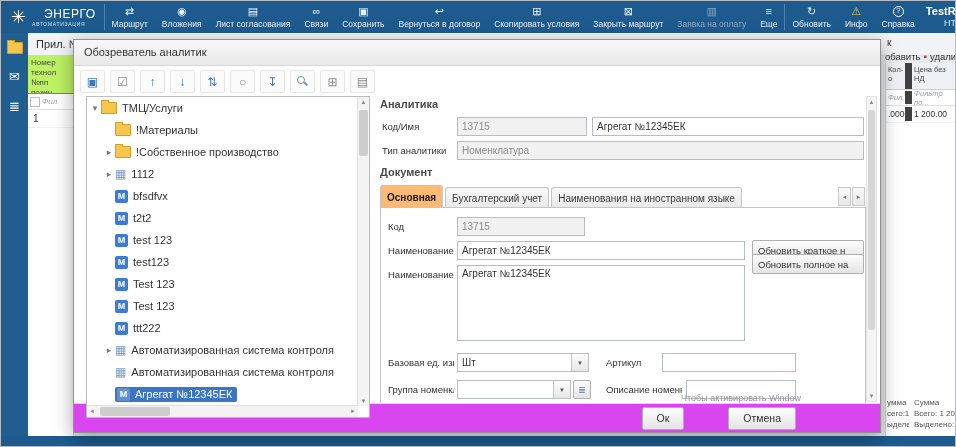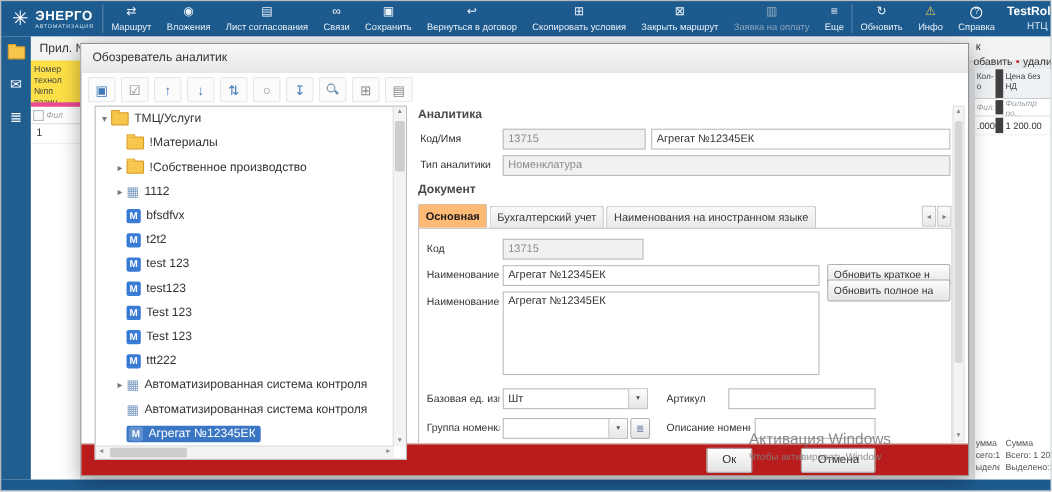--- a/index.html
+++ b/index.html
@@ -5,21 +5,21 @@
   html,body{margin:0;padding:0;background:#fff;}
   .stage{position:relative;width:956px;height:447px;background:#e7e9ea;overflow:hidden;
          font-family:"Liberation Sans",sans-serif;border:1px solid #b7bbbf;box-sizing:border-box;}
 
   
   .topbar{position:absolute;left:0;top:0;width:956px;height:32px;background:#1d5b8f;
           display:flex;align-items:center;color:#fff;z-index:5;}
   .logo{display:flex;align-items:center;gap:6px;padding:0 8px 0 10px;border-right:1px solid rgba(255,255,255,.25);height:26px;}
   .logo-star{font-size:18px;line-height:18px;color:#fff;}
   .logo-txt{display:flex;flex-direction:column;line-height:1;}
-  .logo-l1{font-size:12px;font-weight:bold;letter-spacing:.5px;}
+  .logo-l1{font-size:12px;font-weight:normal;letter-spacing:.5px;margin-left:12px;}
   .logo-l2{font-size:5px;letter-spacing:.7px;color:#cfe0ee;margin-top:2px;}
   .tb-item{display:flex;flex-direction:column;align-items:center;justify-content:center;margin:0 7px;cursor:pointer;}
   .tb-ico{font-size:11px;line-height:12px;height:12px;color:#eaf1f8;}
   .tb-lbl{font-size:8.5px;margin-top:2px;white-space:nowrap;color:#eaf1f8;}
   .tb-item.disabled .tb-ico,.tb-item.disabled .tb-lbl{color:#8fa9bf;}
   .tb-right{margin-left:auto;display:flex;align-items:center;border-left:1px solid rgba(255,255,255,.25);height:26px;}
   .warn{color:#f3c64b;}
   .help-circle{border:1px solid #fff;border-radius:50%;width:11px;height:11px;font-size:8px;
                display:flex;align-items:center;justify-content:center;box-sizing:border-box;}
   .user{display:flex;flex-direction:column;align-items:flex-end;padding:0 10px 0 4px;line-height:1.2;}
@@ -37,21 +37,21 @@
 
   
   .pagehead{position:absolute;left:27px;top:32px;right:0;height:22px;background:#f2f3f4;border-bottom:1px solid #d8dade;z-index:1;}
   .page-tab{font-size:11px;color:#333;line-height:22px;padding-left:8px;display:inline-block;cursor:pointer;}
   .corner-frag{position:absolute;left:859px;top:4px;font-size:10px;color:#333;}
   .actionrow{position:absolute;left:884px;top:50px;width:72px;display:flex;align-items:center;gap:3px;
              font-size:9.5px;color:#333;z-index:2;}
   .del-marker{color:#c23434;font-size:10px;}
 
   .lt{position:absolute;left:27px;top:54px;width:45px;bottom:10px;background:#fff;border-right:1px solid #ccd1d6;z-index:1;}
-  .lt-head{background:#fde047;border-bottom:4px solid #ec4899;font-size:8px;color:#444;padding:3px 3px;line-height:10px;height:32px;overflow:hidden;}
+  .lt-head{background:#bef264;border-bottom:1px solid #ec4899;font-size:8px;color:#444;padding:3px 3px;line-height:10px;height:32px;overflow:hidden;}
   .lt-filter{height:15px;border-bottom:1px solid #dde1e5;display:flex;align-items:center;gap:2px;padding:0 2px;}
   .lt-box{width:8px;height:8px;border:1px solid #b9bec4;background:#fafafa;flex:0 0 auto;}
   .lt-ftxt{font-size:8px;color:#9a9fa5;font-style:italic;overflow:hidden;white-space:nowrap;text-align:center;}
   .lt-row{font-size:10px;color:#333;padding:3px 5px;border-bottom:1px solid #eef0f2;}
 
   .rt{position:absolute;left:884px;top:62px;width:72px;bottom:10px;background:#fff;border-left:1px solid #ccd1d6;z-index:1;}
   .rt-head{display:flex;background:#eef1f4;border-bottom:1px solid #ccd1d6;height:26px;font-size:7.5px;color:#444;line-height:9px;}
   .rt-c1{width:26px;border-right:7px solid #404040;padding:2px 2px;overflow:hidden;box-sizing:border-box;}
   .rt-c2{flex:1;padding:2px 2px;overflow:hidden;}
   .rt-filter{display:flex;height:15px;border-bottom:1px solid #dde1e5;font-size:7.5px;color:#9a9fa5;font-style:italic;align-items:center;}
@@ -118,21 +118,21 @@
        background:linear-gradient(#f9f9f9,#e8e8e8);border:1px solid #c5c5c5;border-bottom:none;
        border-radius:3px 3px 0 0;margin-right:2px;white-space:nowrap;cursor:pointer;box-sizing:border-box;}
   .tab.active{background:#fdba74;font-weight:bold;color:#1a1a1a;height:23px;}
   .tab-scroller{position:absolute;left:764px;top:147px;display:flex;gap:1px;}
   .tsc{width:13px;height:19px;border:1px solid #c9c9c9;background:linear-gradient(#fafafa,#e8e8e8);
        display:flex;align-items:center;justify-content:center;font-size:7px;color:#777;cursor:pointer;box-sizing:border-box;}
   .tab-body{position:absolute;left:306px;top:167px;width:486px;height:199px;border:1px solid #c5c5c5;background:#fff;box-sizing:border-box;}
   .rp-scroll{position:absolute;right:3px;top:56px;width:11px;height:306px;background:#f4f4f4;border:1px solid #e2e2e2;box-sizing:border-box;}
   .rp-thumb{position:absolute;left:1px;right:1px;top:13px;height:220px;background:#d6d6d6;border-radius:2px;cursor:pointer;}
 
-  .m-footer{position:absolute;left:0;right:0;bottom:0;height:28px;background:#b91c1c;border-top:1px solid #dcdcdc;
+  .m-footer{position:absolute;left:0;right:0;bottom:0;height:28px;background:#d946ef;border-top:1px solid #dcdcdc;
             display:flex;align-items:center;justify-content:flex-end;gap:44px;padding-right:84px;z-index:1;}
   .btn{height:21px;padding:0 14px;font-size:10.5px;color:#333;background:linear-gradient(#fdfdfd,#e4e4e4);
        border:1px solid #aeaeae;border-radius:2px;display:flex;align-items:center;cursor:pointer;}
 
   .wm{position:absolute;left:680px;top:390px;z-index:60;color:#777;opacity:.85;pointer-events:none;line-height:1.2;}
   .wm-1{font-size:14px;}
   .wm-2{font-size:9px;margin-top:2px;color:#828282;white-space:nowrap;}
 </style>
 </head>
 <body>
@@ -426,17 +426,16 @@
 
     <div class="m-footer">
       <div class="btn">Ок</div>
       <div class="btn">Отмена</div>
     </div>
   </div>
 
   <div class="bottombar"></div>
 
   <div class="wm">
-    <div class="wm-1">Активация Windows</div>
     <div class="wm-2">Чтобы активировать Window</div>
   </div>
 
 </div>
 
 </body></html>

